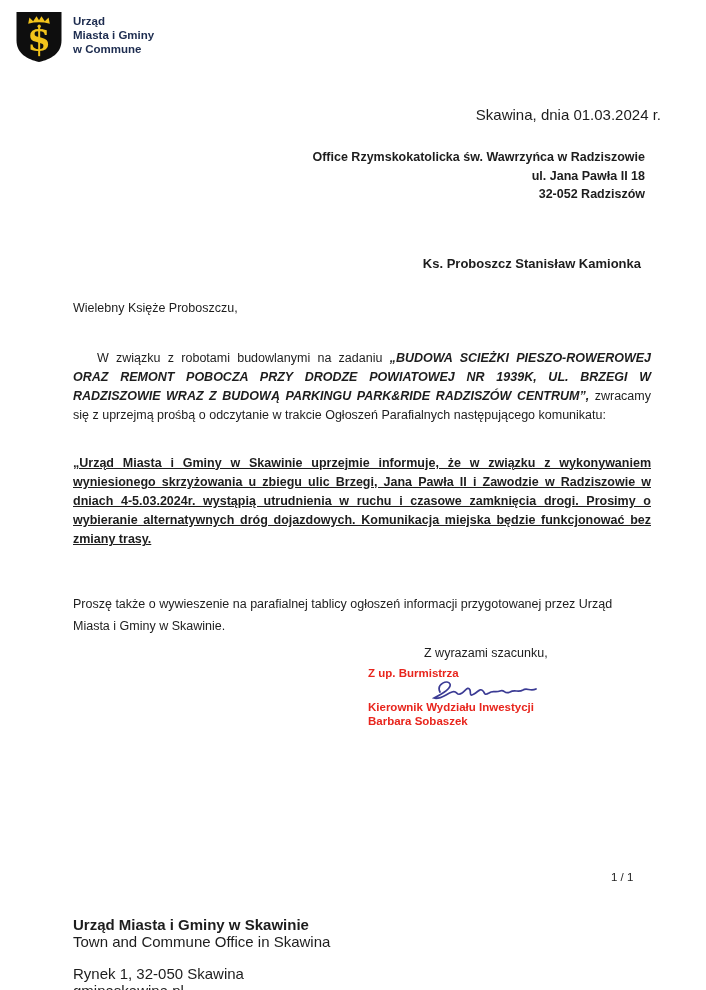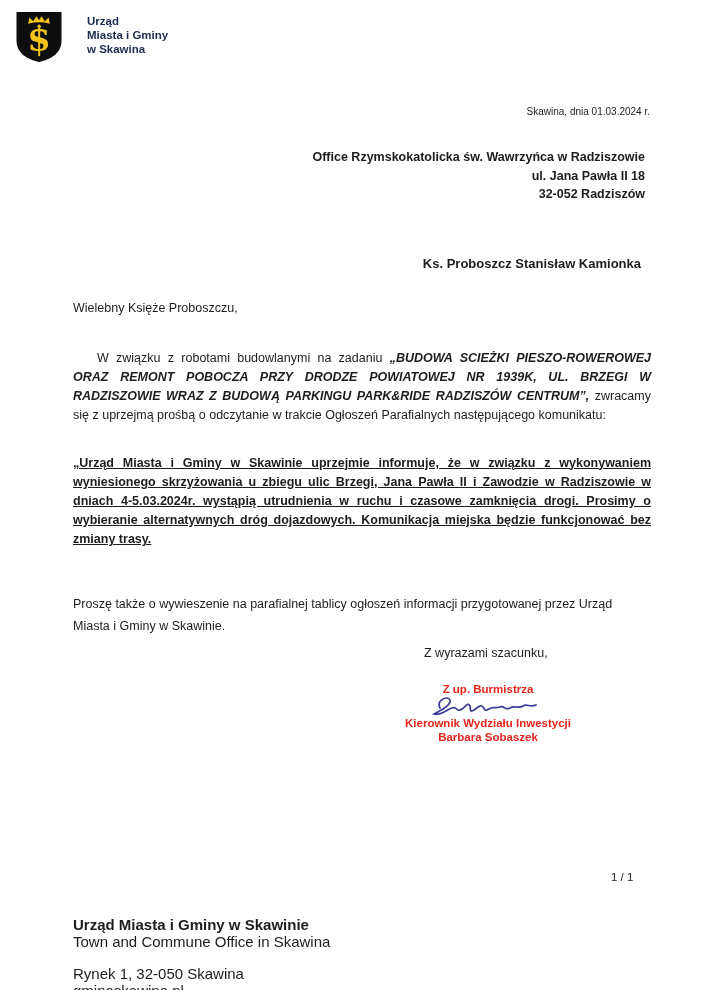--- a/index.html
+++ b/index.html
@@ -6,35 +6,35 @@
   .page{
     position:relative;
     width:706px;height:990px;
     margin:0 auto;
     background:#ffffff;
     font-family:"Liberation Sans", sans-serif;
     color:#1d1d1d;
     overflow:hidden;
   }
   
-  .logo{position:absolute;left:14px;top:10px;display:flex;align-items:flex-start;gap:23px;}
+  .logo{position:absolute;left:14px;top:10px;display:flex;align-items:flex-start;gap:9px;}
   .logo-text{font-weight:bold;font-size:11.5px;line-height:14px;color:#1d2c4f;padding-top:4px;}
   
-  .date{position:absolute;top:106px;right:56px;font-size:10px;}
+  .date{position:absolute;top:106px;right:45px;font-size:15px;}
   .addr{position:absolute;top:148px;right:61px;text-align:right;font-weight:bold;font-size:12.5px;line-height:18.5px;}
   .person{position:absolute;top:256px;right:65px;font-weight:bold;font-size:13px;}
   
   .salutation{position:absolute;top:301px;left:73px;font-size:12.5px;}
   .para1{position:absolute;top:336px;left:73px;width:578px;font-size:12.5px;line-height:19.2px;text-align:justify;text-indent:24px;}
   .para1 .quoted{font-weight:bold;font-style:italic;}
   .para2{position:absolute;top:441px;left:73px;width:578px;font-size:12.5px;line-height:19.2px;text-align:justify;font-weight:bold;text-decoration:underline;}
   .para3{position:absolute;top:560px;left:73px;width:578px;font-size:12.5px;line-height:22px;margin-top:33px;}
   .closing{position:absolute;top:646px;left:424px;font-size:12.5px;}
   
-  .stamp{position:absolute;top:682px;left:368px;width:240px;text-align:center;
+  .stamp{position:absolute;top:666px;left:368px;width:240px;
          color:#e8251d;font-weight:bold;font-size:11.5px;line-height:14px;}
   .stamp .sig-row{position:relative;height:20px;}
   .stamp svg{position:absolute;left:58px;top:-4px;}
   
   .footer{position:absolute;left:73px;top:872px;font-size:15px;line-height:17px;color:#1d1d1d;margin-top:44px;}
   .footer .org-pl{font-weight:bold;}
   .footer .gap{height:15px;}
   .pagenum{position:absolute;top:871px;left:611px;font-size:11.5px;}
 </style>
 </head>
@@ -49,21 +49,21 @@
         <path d="M17,16 L18.5,8.5 L23,13 L27,7 L30,12 L33,7 L37,13 L41.5,8.5 L43,16 Q30,12.5 17,16 Z" fill="#f2c31b"></path>
         <text x="30" y="49" text-anchor="middle" font-family="DejaVu Serif, serif" font-weight="bold" font-size="36" fill="#f2c31b">S</text>
         <rect x="29" y="19" width="2.4" height="36" fill="#f2c31b"></rect>
         <rect x="25.5" y="23" width="9.5" height="2.2" fill="#f2c31b"></rect>
         <circle cx="30.2" cy="19" r="2" fill="#f2c31b"></circle>
       </svg>
     </span>
     <div class="logo-text">
       <div>Urząd</div>
       <div>Miasta i Gminy</div>
-      <div>w Skawina</div>
+      <div>w Commune</div>
     </div>
   </div>
 
   <div class="date">Skawina, dnia 01.03.2024 r.</div>
 
   <div class="addr">
     <div>Office Rzymskokatolicka św. Wawrzyńca w Radziszowie</div>
     <div>ul. Jana Pawła II 18</div>
     <div>32-052 Radziszów</div>
   </div>

